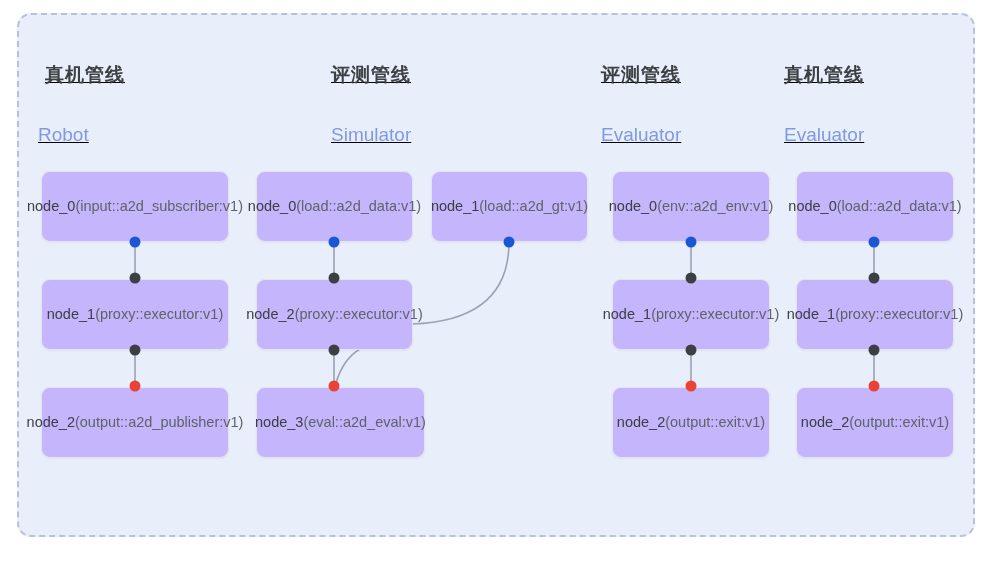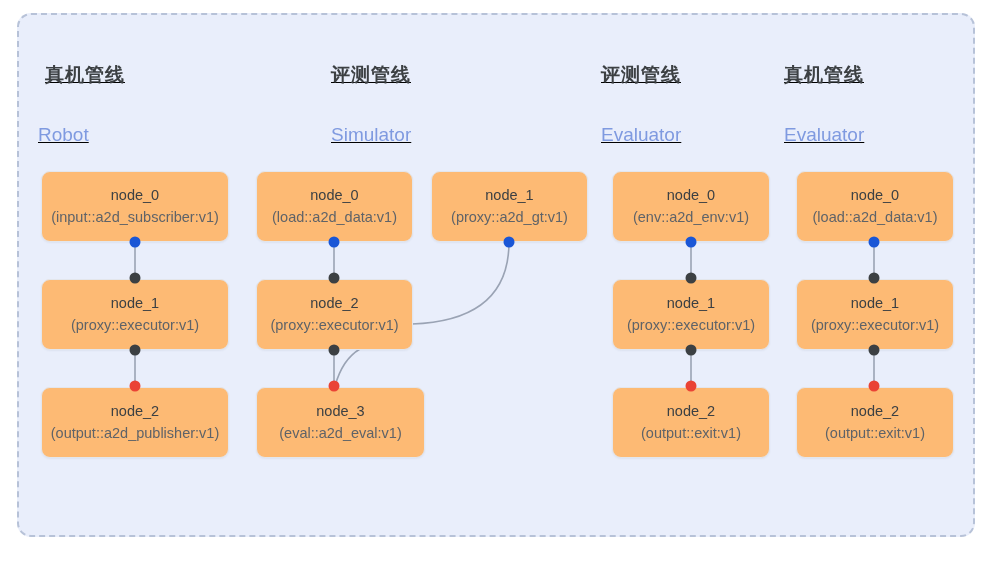--- a/index.html
+++ b/index.html
@@ -57,26 +57,25 @@
   .en-title {
     font-size: 19px;
     font-weight: normal;
     color: #7f9ae0;
     white-space: nowrap;
   }
   
   .node {
     position: absolute;
     box-sizing: border-box;
-    background: #fdba74;
+    background: #c4b5fd;
     border: 1px solid #e3e6ec;
     border-radius: 9px;
     box-shadow: 0 1px 2px rgba(30,50,90,0.06);
     display: flex;
-    flex-direction: column;
     align-items: center;
     justify-content: center;
     line-height: 1.45;
   }
   .node-id {
     font-size: 14.5px;
     color: #3c4043;
   }
   .node-spec {
     font-size: 14.5px;
@@ -175,21 +174,21 @@
   <div class="node" style="left:256px; top:279px; width:157px; height:71px;">
     <div class="node-id">node_2</div>
     <div class="node-spec">(proxy::executor:v1)</div>
   </div>
   <div class="node" style="left:256px; top:387px; width:169px; height:71px;align-items:center;">
     <div class="node-id">node_3</div>
     <div class="node-spec">(eval::a2d_eval:v1)</div>
   </div>
   <div class="node" style="left:431px; top:171px; width:157px; height:71px;">
     <div class="node-id">node_1</div>
-    <div class="node-spec">(proxy::a2d_gt:v1)</div>
+    <div class="node-spec">(load::a2d_gt:v1)</div>
   </div>
   <div class="dot dot-blue" style="left:334px; top:242px;"></div>
   <div class="dot dot-blue" style="left:509px; top:242px;"></div>
   <div class="dot dot-dark" style="left:334px; top:278px;"></div>
   <div class="dot dot-dark" style="left:334px; top:350px;"></div>
   <div class="dot dot-red" style="left:334px; top:386px;"></div>
 
   <div class="node" style="left:612px; top:171px; width:158px; height:71px;">
     <div class="node-id">node_0</div>
     <div class="node-spec">(env::a2d_env:v1)</div>

